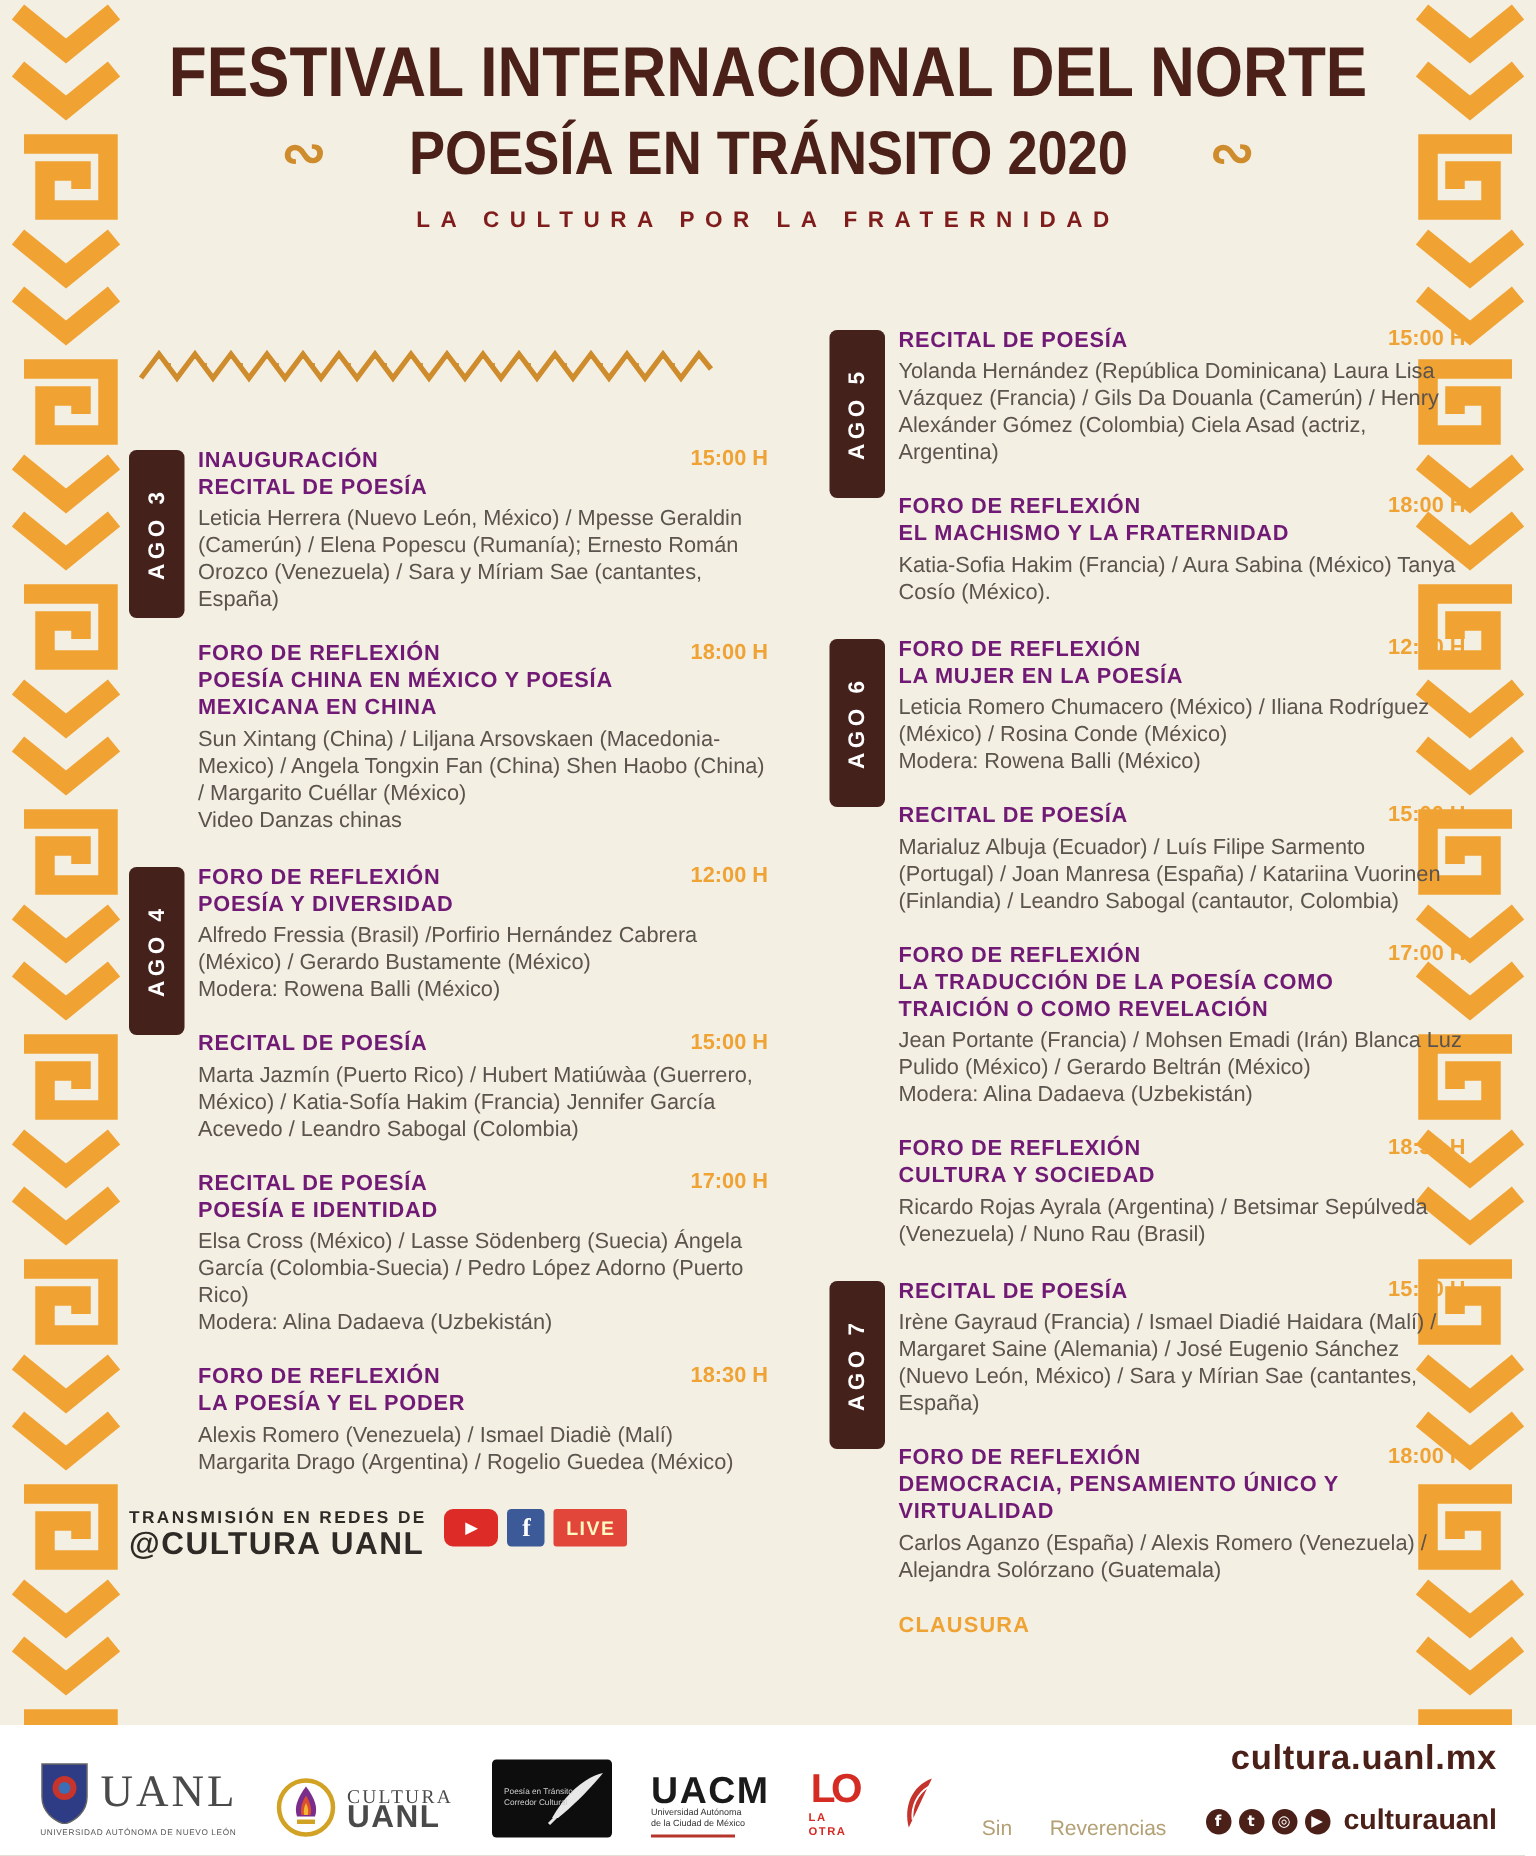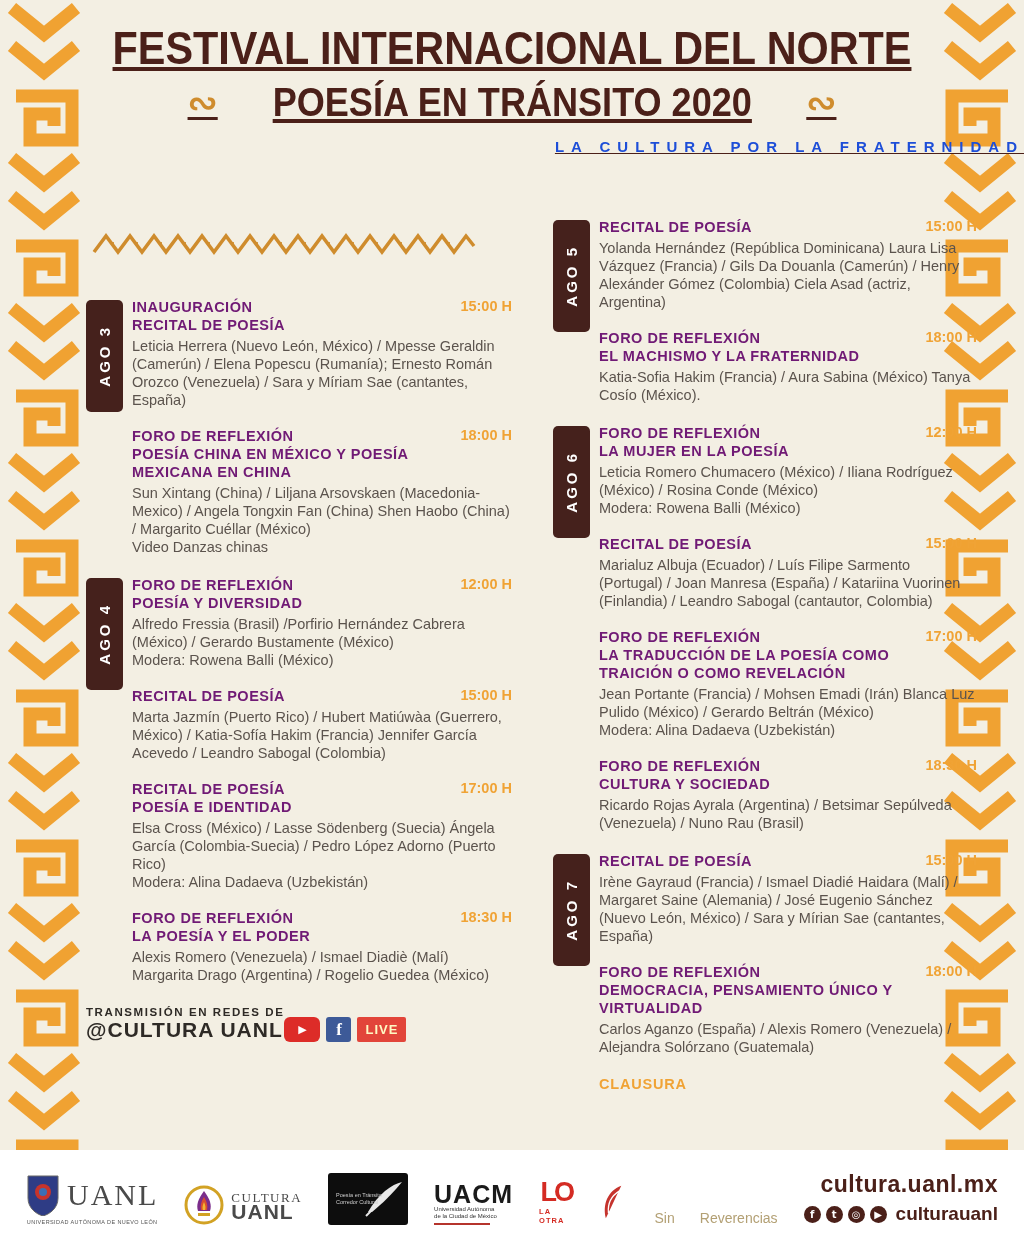--- a/index.html
+++ b/index.html
@@ -3,47 +3,47 @@
 <meta charset="utf-8">
 <style>
   html,body{margin:0;padding:0;background:#cfcac0;}
   .poster{position:relative;width:1024px;height:1237px;background:#f3efe3;overflow:hidden;
           font-family:"Liberation Sans",sans-serif;}
   
   .border-strip{position:absolute;top:0;height:1150px;width:88px;}
   .border-left{left:0;}
   .border-right{right:0;}
   
-  .header{position:absolute;top:20px;left:0;width:100%;text-align:center;color:#4b2019;text-decoration:underline;}
+  .header{position:absolute;top:20px;left:0;width:100%;text-align:center;color:#4b2019;}
   .title1{font-size:47px;font-weight:bold;transform:scaleX(.88);transform-origin:50% 50%;white-space:nowrap;letter-spacing:0;}
   .title2row{display:flex;justify-content:center;align-items:center;gap:22px;margin-top:4px;}
   .title2{font-size:41px;font-weight:bold;transform:scaleX(.88);transform-origin:50% 50%;white-space:nowrap;}
   .swirl{font-family:"DejaVu Sans",sans-serif;font-size:36px;color:#cf8c2d;font-weight:bold;}
-  .subtitle{margin-top:12px;font-size:15px;letter-spacing:7px;color:#1d4ed8;font-weight:bold;text-align:right;}
+  .subtitle{margin-top:12px;font-size:15px;letter-spacing:7px;color:#7f1d1d;font-weight:bold;}
   
   .col{position:absolute;}
   .col-left{left:86px;top:222px;width:426px;}
   .col-right{left:553px;top:218px;width:424px;}
   .prog-heading{color:#2b9b8b;font-size:41px;font-weight:bold;letter-spacing:6px;line-height:46px;margin-left:4px;white-space:nowrap;}
   .zigzag{display:block;margin:8px 0 0 6px;}
   .day-group{position:relative;padding-left:46px;margin-bottom:20px;}
   .first-left-group{margin-top:42px;}
   .day-tab{position:absolute;left:0;top:2px;width:37px;height:112px;background:#45211c;border-radius:5px;
            display:flex;align-items:center;justify-content:center;}
   .day-label{writing-mode:vertical-rl;transform:rotate(180deg);color:#ffffff;font-weight:bold;
              font-size:15px;letter-spacing:3px;}
   .event{position:relative;margin-bottom:18px;}
   .event-head{position:relative;padding-right:72px;}
   .event-line{color:#701a75;font-weight:bold;font-size:14.5px;letter-spacing:.5px;line-height:18px;}
   .event-time{position:absolute;right:0;top:0;color:#f0a335;font-weight:bold;font-size:14.5px;}
   .event-body{color:#5b534d;font-size:14.5px;line-height:18px;margin-top:3px;}
   .event-note{color:#5b534d;font-size:14.5px;line-height:18px;}
   .closing{color:#f0a335;font-weight:bold;font-size:14.5px;letter-spacing:.8px;margin:16px 0 0 46px;}
   
-  .transmission{display:flex;align-items:flex-end;margin-top:22px;}
+  .transmission{display:flex;align-items:flex-start;gap:12px;margin-top:22px;}
   .tx-text{display:flex;flex-direction:column;color:#2e2a26;}
   .tx-line1{font-size:11.5px;font-weight:bold;letter-spacing:1.6px;}
   .tx-line2{font-size:21px;font-weight:bold;letter-spacing:1px;}
   .badges{display:flex;align-items:center;gap:6px;}
   .badge-yt{width:36px;height:25px;background:#dd2c28;border-radius:6px;color:#fff;display:flex;
             align-items:center;justify-content:center;font-size:11px;font-family:"DejaVu Sans",sans-serif;}
   .badge-fb{width:25px;height:25px;background:#3d5a98;border-radius:3px;color:#fff;font-weight:bold;
             font-size:17px;display:flex;align-items:center;justify-content:center;font-family:"Liberation Serif",serif;}
   .badge-live{height:25px;padding:0 8px;background:#e2453a;color:#fef9c3;font-weight:bold;font-size:13px;
               letter-spacing:1px;display:flex;align-items:center;border-radius:2px;}
@@ -64,21 +64,21 @@
   .black-quill{position:absolute;right:2px;top:5px;z-index:1;}
   .f-uacm{display:flex;flex-direction:column;align-items:flex-start;}
   .uacm-word{font-size:25px;font-weight:bold;color:#1a1a1a;letter-spacing:1px;line-height:24px;}
   .uacm-cap{font-size:6px;color:#333;line-height:7px;}
   .uacm-motto{width:56px;height:2px;background:#b5342c;margin-top:3px;}
   .f-laotra{display:flex;flex-direction:column;align-items:center;}
   .laotra-mark{color:#d42b23;font-weight:bold;font-size:27px;line-height:25px;letter-spacing:-3px;}
   .laotra-word{color:#d42b23;font-weight:bold;font-size:7.5px;letter-spacing:1px;margin-top:2px;}
   .f-sinrev{color:#b3a074;font-size:14px;line-height:13px;display:flex;flex-direction:row;}
   .sinrev2{margin-left:25px;}
-  .f-right{margin-left:auto;display:flex;flex-direction:column;align-items:flex-end;gap:5px;color:#4b2019;}
+  .f-right{margin-left:auto;display:flex;flex-direction:column;align-items:flex-end;gap:18px;color:#4b2019;}
   .site{font-size:23px;font-weight:bold;letter-spacing:.5px;}
   .handle-row{display:flex;align-items:center;gap:5px;}
   .soc{width:17px;height:17px;border-radius:50%;background:#4b2019;color:#fff;font-size:10px;display:flex;
        align-items:center;justify-content:center;font-weight:bold;font-family:"DejaVu Sans",sans-serif;}
   .handle{font-size:19px;font-weight:bold;margin-left:4px;}
 </style>
 </head>
 <body>
 
 <div class="poster">

